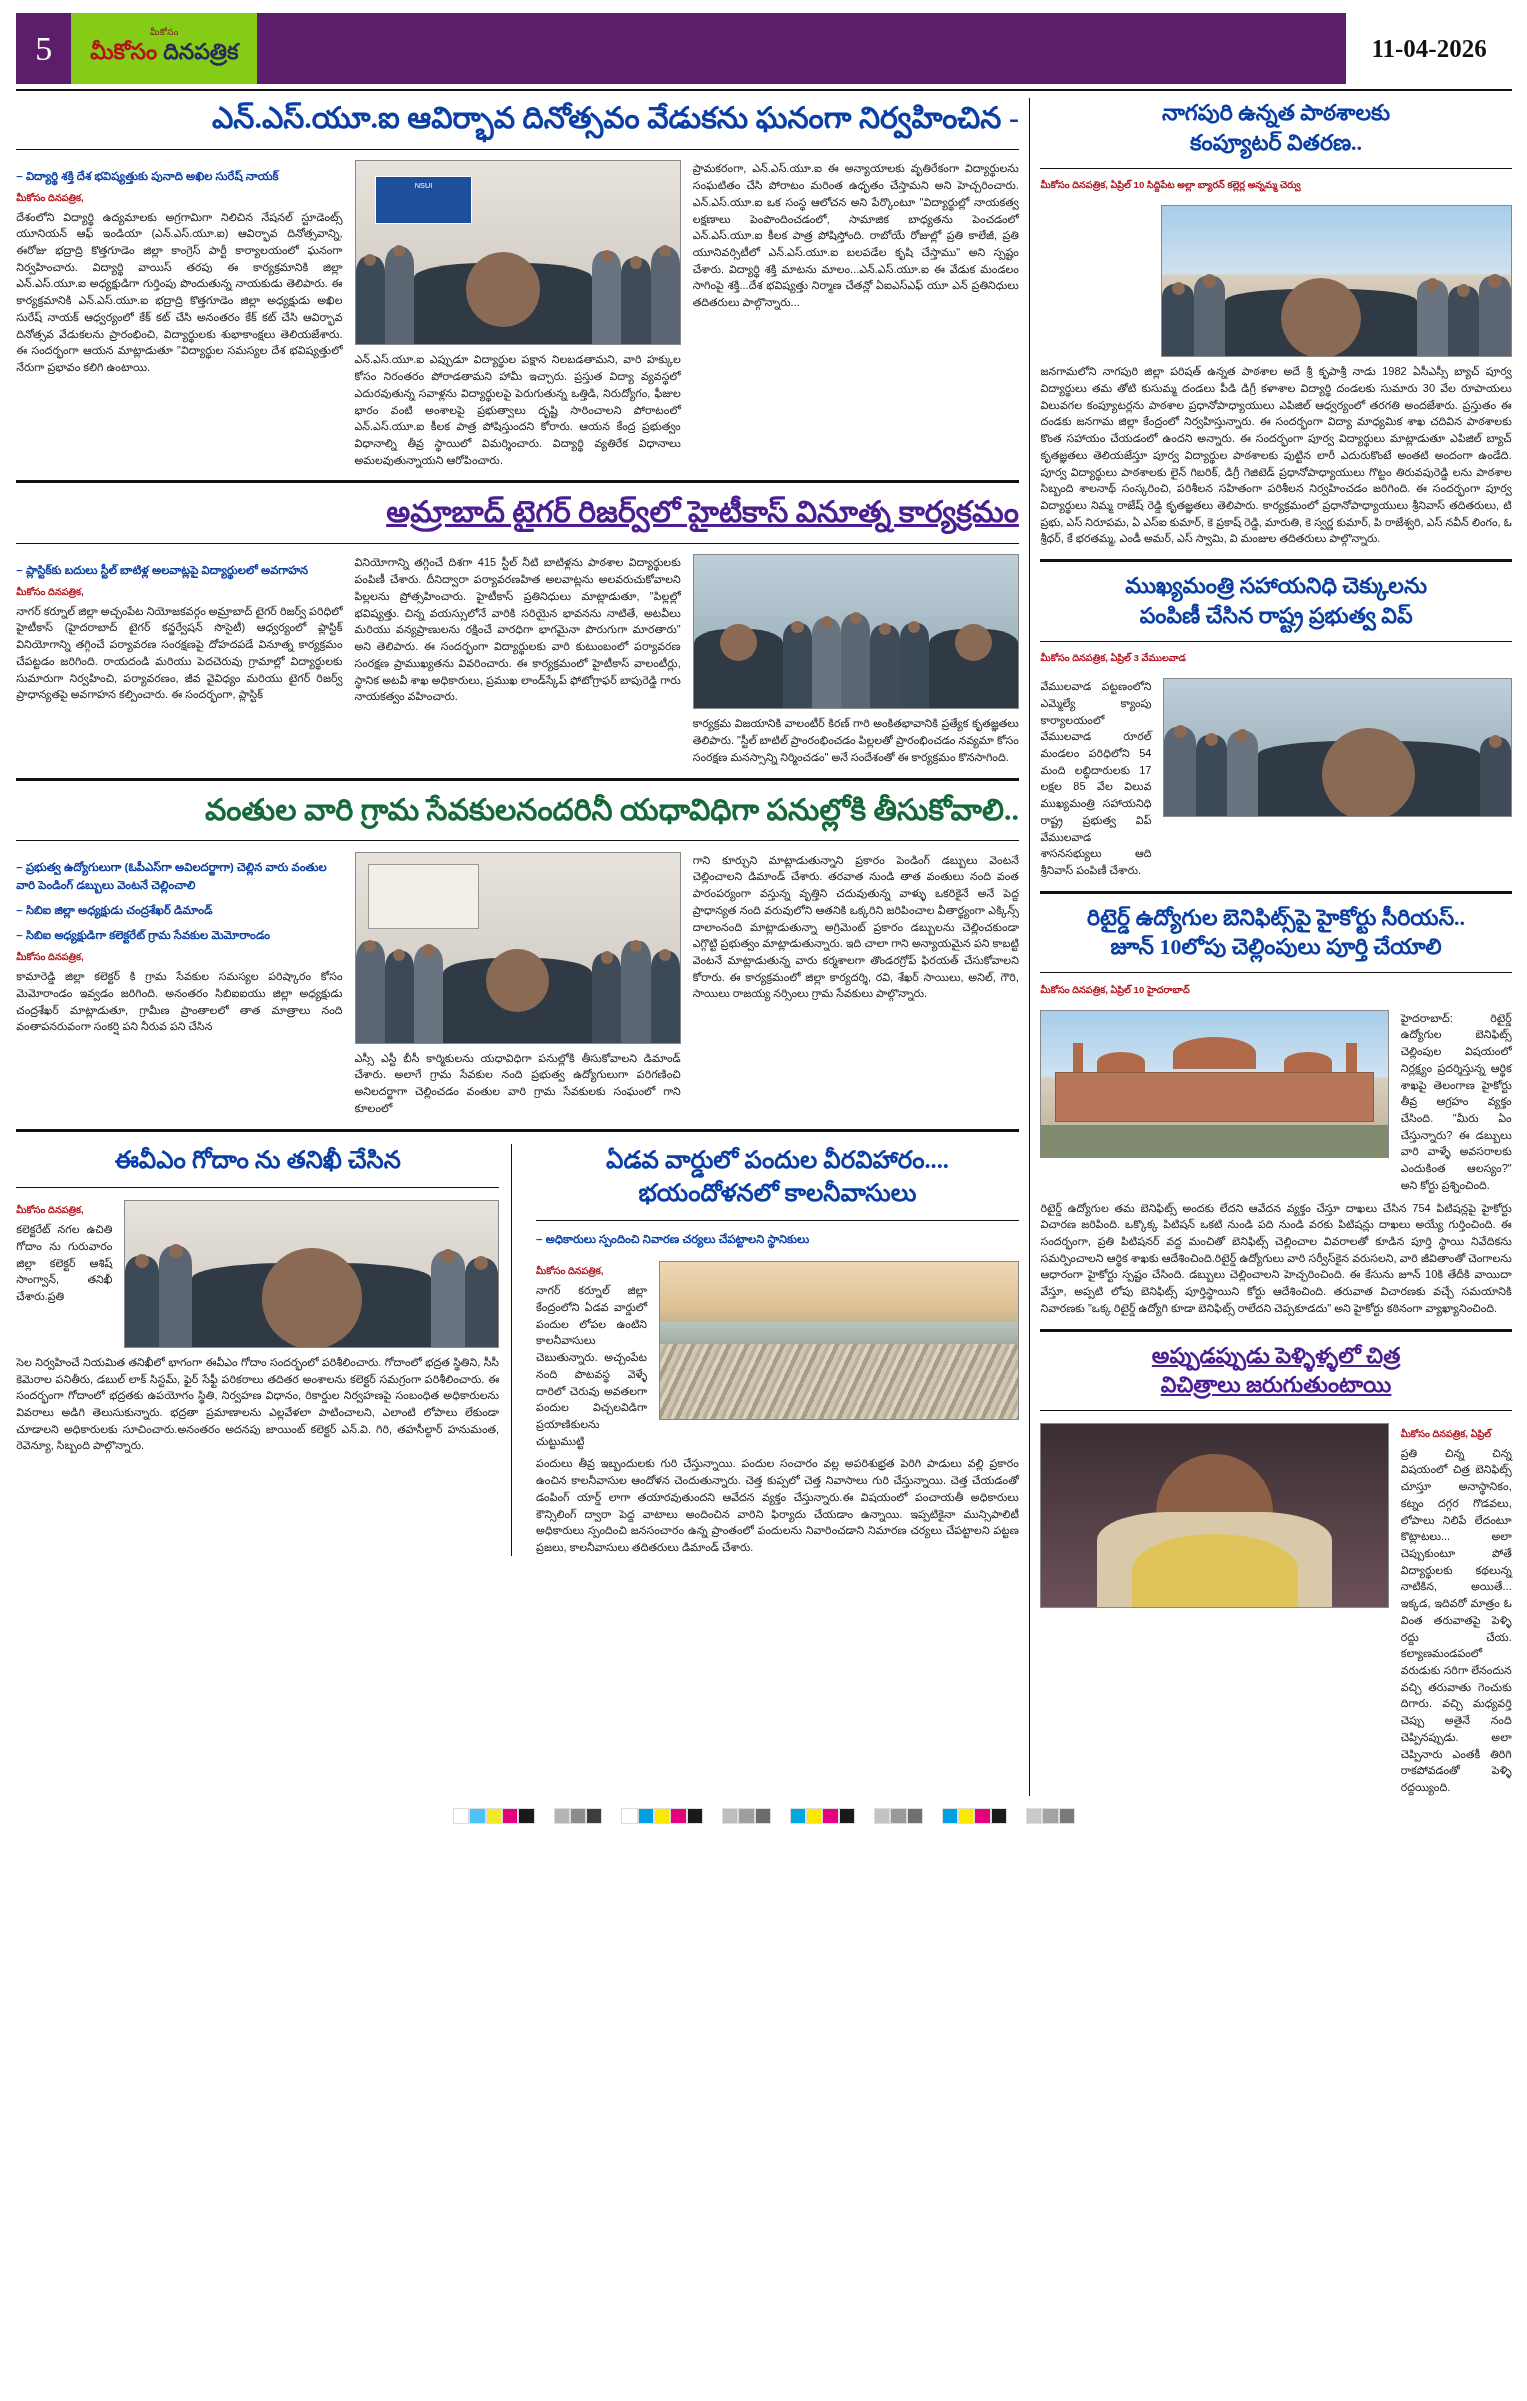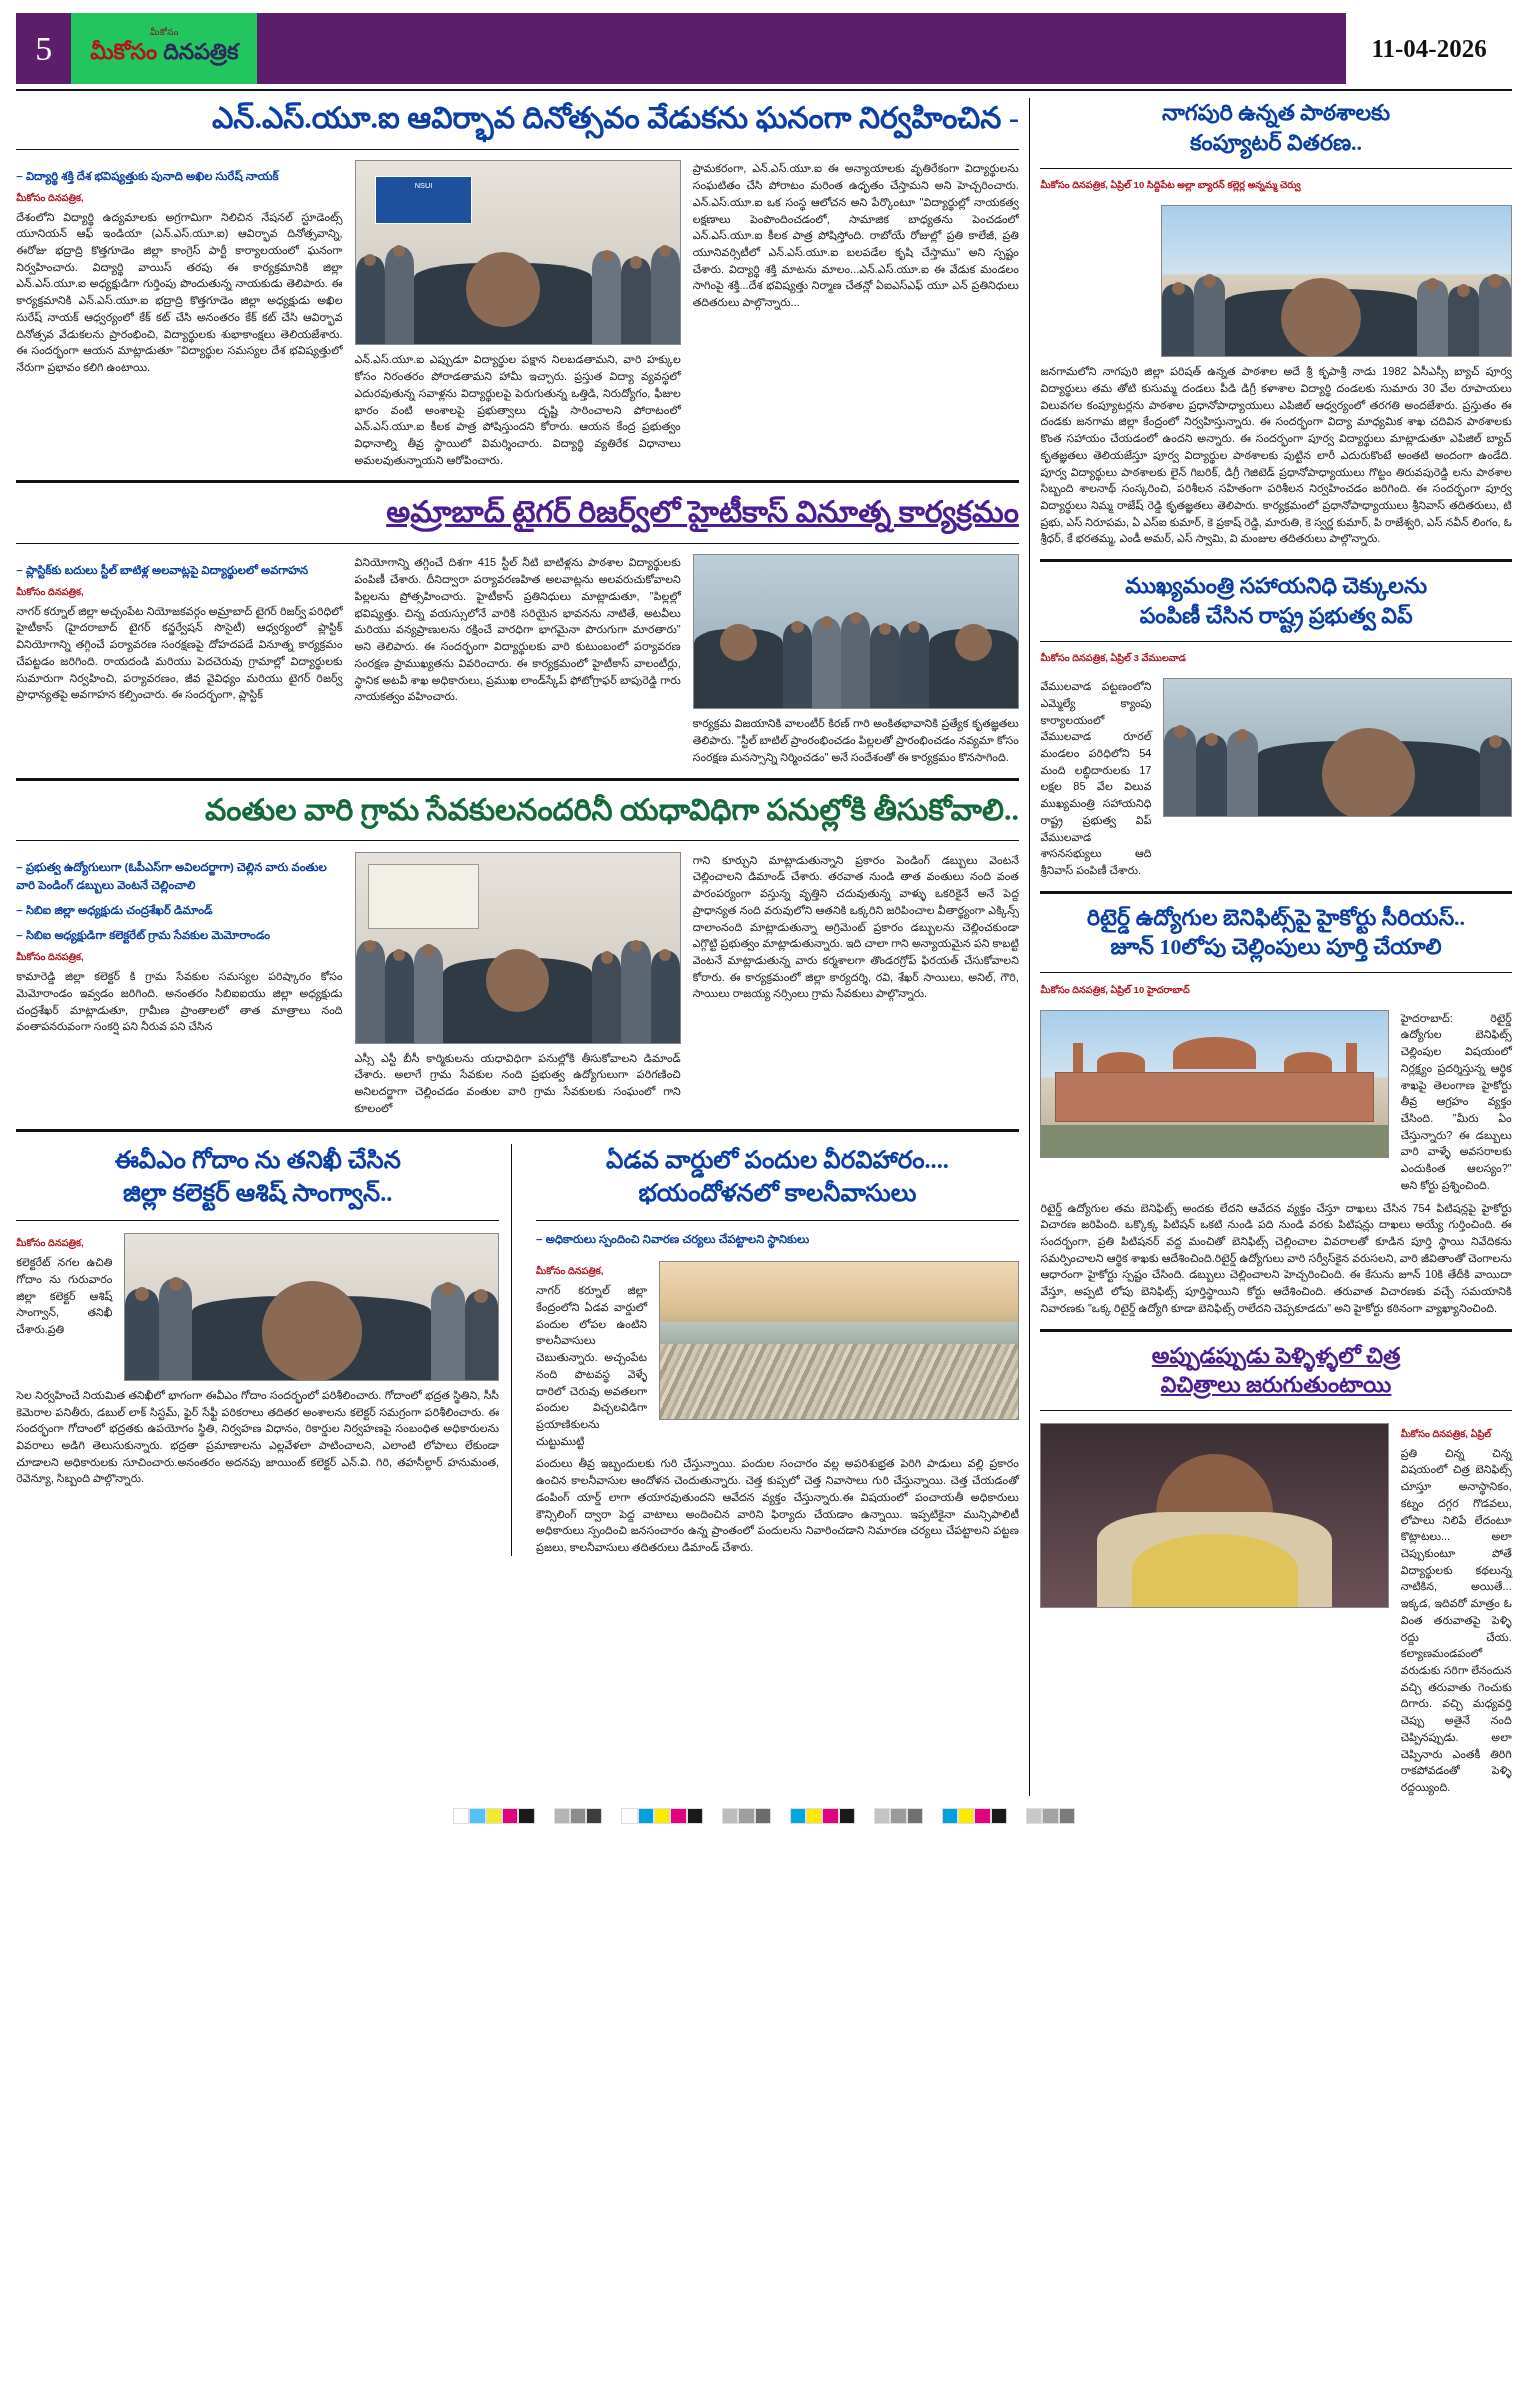--- a/index.html
+++ b/index.html
@@ -31,21 +31,21 @@
     width: 55px;
     height: 71px;
     color: #fff;
     font-size: 34px;
     display: flex;
     align-items: center;
     justify-content: center;
     font-family: "Liberation Serif", serif;
   }
   .masthead .logo-wrap {
-    background: #22c55e;
+    background: #84cc16;
     height: 71px;
     flex: 0 0 auto;
     padding: 4.4px 19px;
     display: flex;
     align-items: center;
     justify-content: flex-start;
   }
   .logo-top {
     font-size: 9px;
     color: #7a1320;
@@ -341,21 +341,20 @@
           </div>
         </div>
       </div>
 
       <div class="hr-thick"></div>
 
       <div class="cols2">
 
         <div class="c" style="padding-right:12px;border-right:1.5px solid #111">
           <div class="hl hl-md">ఈవీఎం గోదాం ను తనిఖీ చేసిన</div>
-          <div class="hl hl-md">జిల్లా కలెక్టర్ ఆశిష్ సాంగ్వాన్..</div>
           <div class="hr"></div>
           <div class="cols2">
             <div style="width:96px;flex:0 0 96px">
               <div class="byline">మీకోసం దినపత్రిక,</div>
               <div class="body">కలెక్టరేట్ నగల ఉచితి గోదాం ను గురువారం జిల్లా కలెక్టర్ ఆశిష్ సాంగ్వాన్, తనిఖీ చేశారు.ప్రతి</div>
             </div>
             <div class="c">
               <div class="photo ph-room" style="height:148px">
                 <div class="fig-row" style="height:80%">
                   <div class="fig a">

